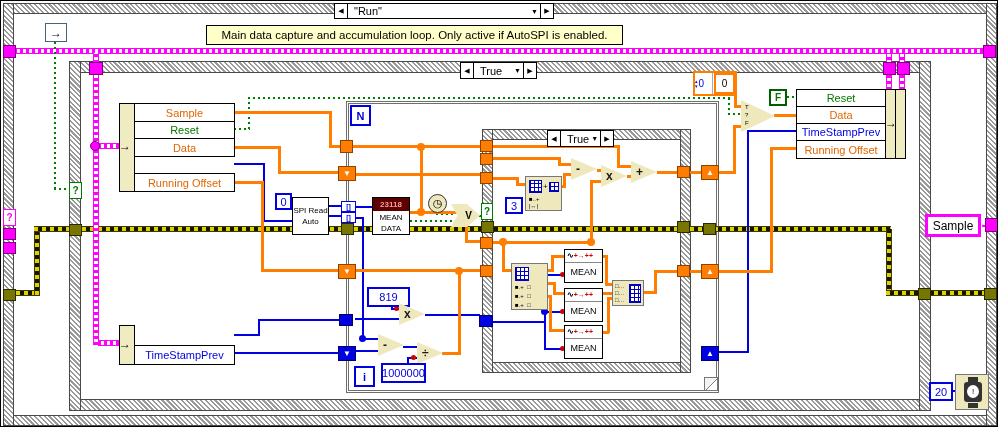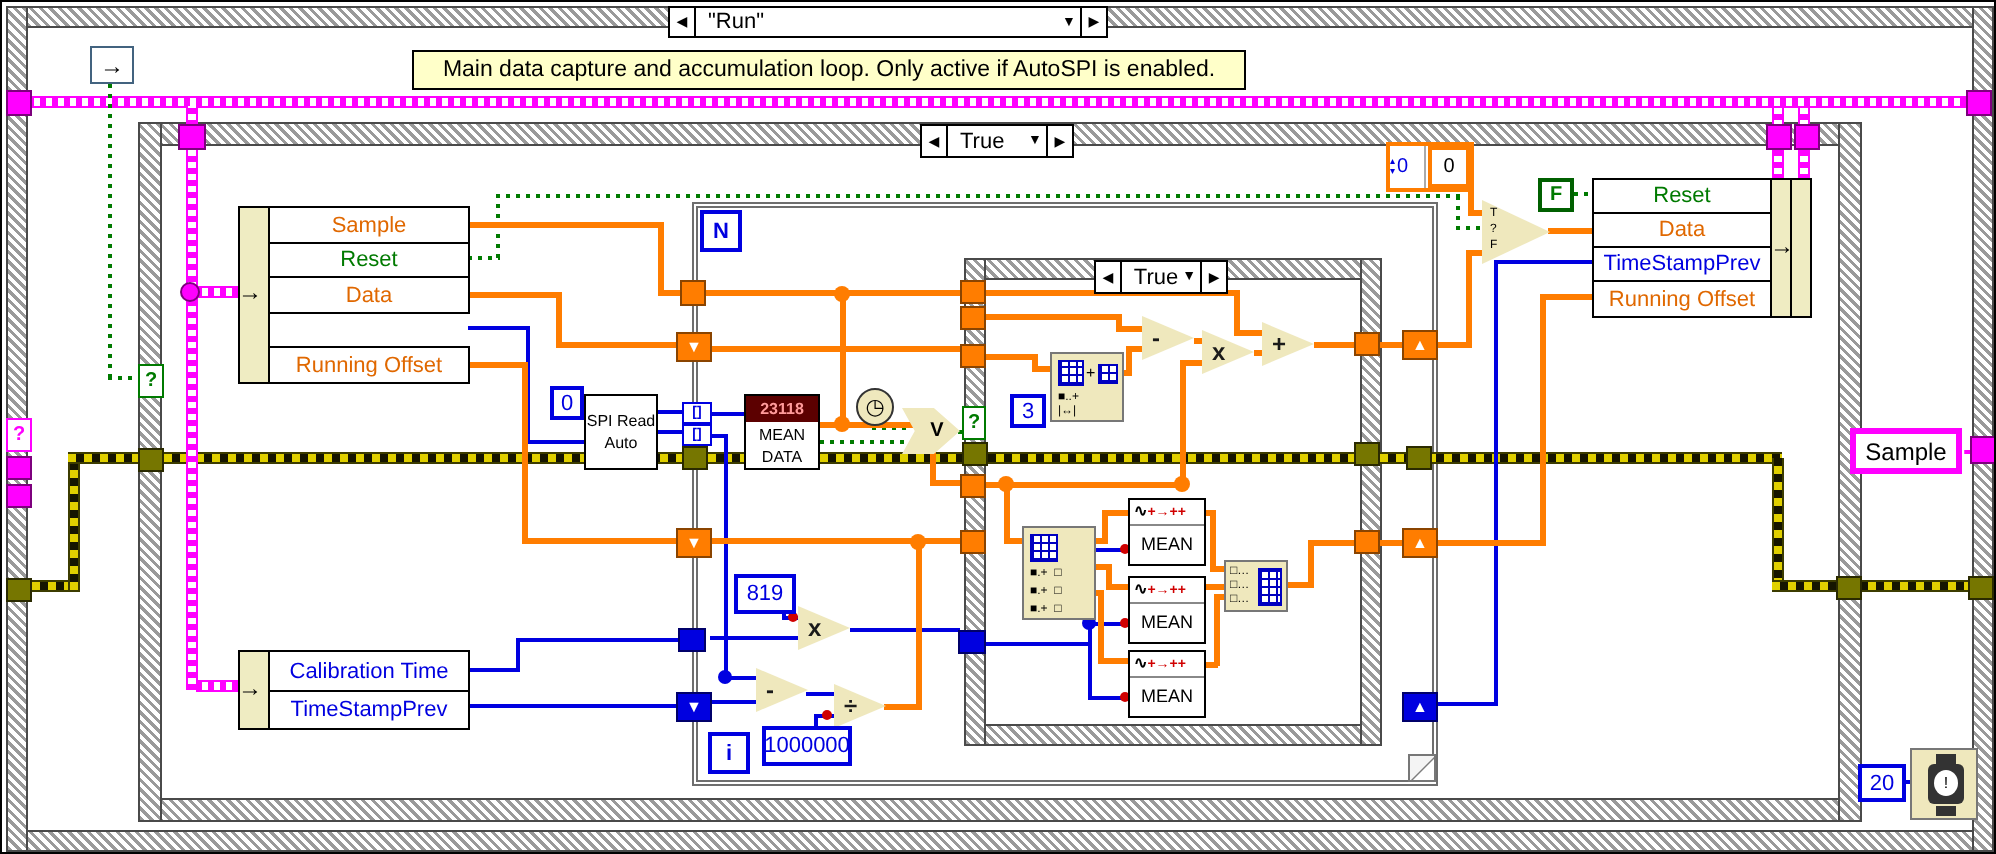--- a/index.html
+++ b/index.html
@@ -302,21 +302,20 @@
 
   <div class="strip" style="left:118px;top:102px;width:16px;height:89px"></div>
   <span class="barrow" style="left:118px;top:139px">→</span>
   <div class="row txt-o" style="left:133px;top:102px;width:101px;height:19px">Sample</div>
   <div class="row txt-g" style="left:133px;top:120px;width:101px;height:18px">Reset</div>
   <div class="row txt-o" style="left:133px;top:137px;width:101px;height:19px">Data</div>
   <div class="row txt-o" style="left:133px;top:172px;width:101px;height:19px">Running Offset</div>
 
   <div class="strip" style="left:118px;top:324px;width:16px;height:40px"></div>
   <span class="barrow" style="left:118px;top:337px">→</span>
-  <div class="row txt-b" style="left:133px;top:324px;width:101px;height:21px">Calibration Time</div>
   <div class="row txt-b" style="left:133px;top:344px;width:101px;height:20px">TimeStampPrev</div>
 
   <div class="constb" style="left:274px;top:192px;width:17px;height:17px">0</div>
   <div class="nodew" style="left:291px;top:196px;width:37px;height:38px;font-size:8px;line-height:11px;display:flex;align-items:center;justify-content:center">
     <span>SPI Read Auto</span>
   </div>
   <div class="nodew" style="left:371px;top:196px;width:38px;height:38px;padding:0">
     <div style="height:13px;background:#5c0000;color:#ff9a9a;font-size:8px;font-weight:bold;line-height:13px">23118</div>
     <div style="font-size:8px;line-height:11px;padding-top:1px">MEAN DATA</div>
   </div>
@@ -366,21 +365,21 @@
     <div class="bot">MEAN</div>
   </div>
 
   <div class="abs tan" style="left:611px;top:279px;width:32px;height:26px;border:1px solid #777">
     <div class="tinytxt" style="left:2px;top:2px">□…</div>
     <div class="tinytxt" style="left:2px;top:9px">□…</div>
     <div class="tinytxt" style="left:2px;top:16px">□…</div>
     <div class="grid" style="left:16px;top:3px;width:12px;height:19px"></div>
   </div>
 
-  <div class="constb" style="left:366px;top:286px;width:31px;height:20px">819</div>
+  <div class="constb" style="left:366px;top:286px;width:43px;height:20px">819</div>
   <div class="tri" style="left:398px;top:302px;width:26px;height:22px">
       <span>x</span>
     </div>
   <div class="tri" style="left:377px;top:333px;width:26px;height:22px">
       <span>-</span>
     </div>
   <div class="tri" style="left:416px;top:341px;width:26px;height:22px">
       <span>÷</span>
     </div>
   <div class="constb" style="left:380px;top:362px;width:45px;height:20px">1000000</div>

